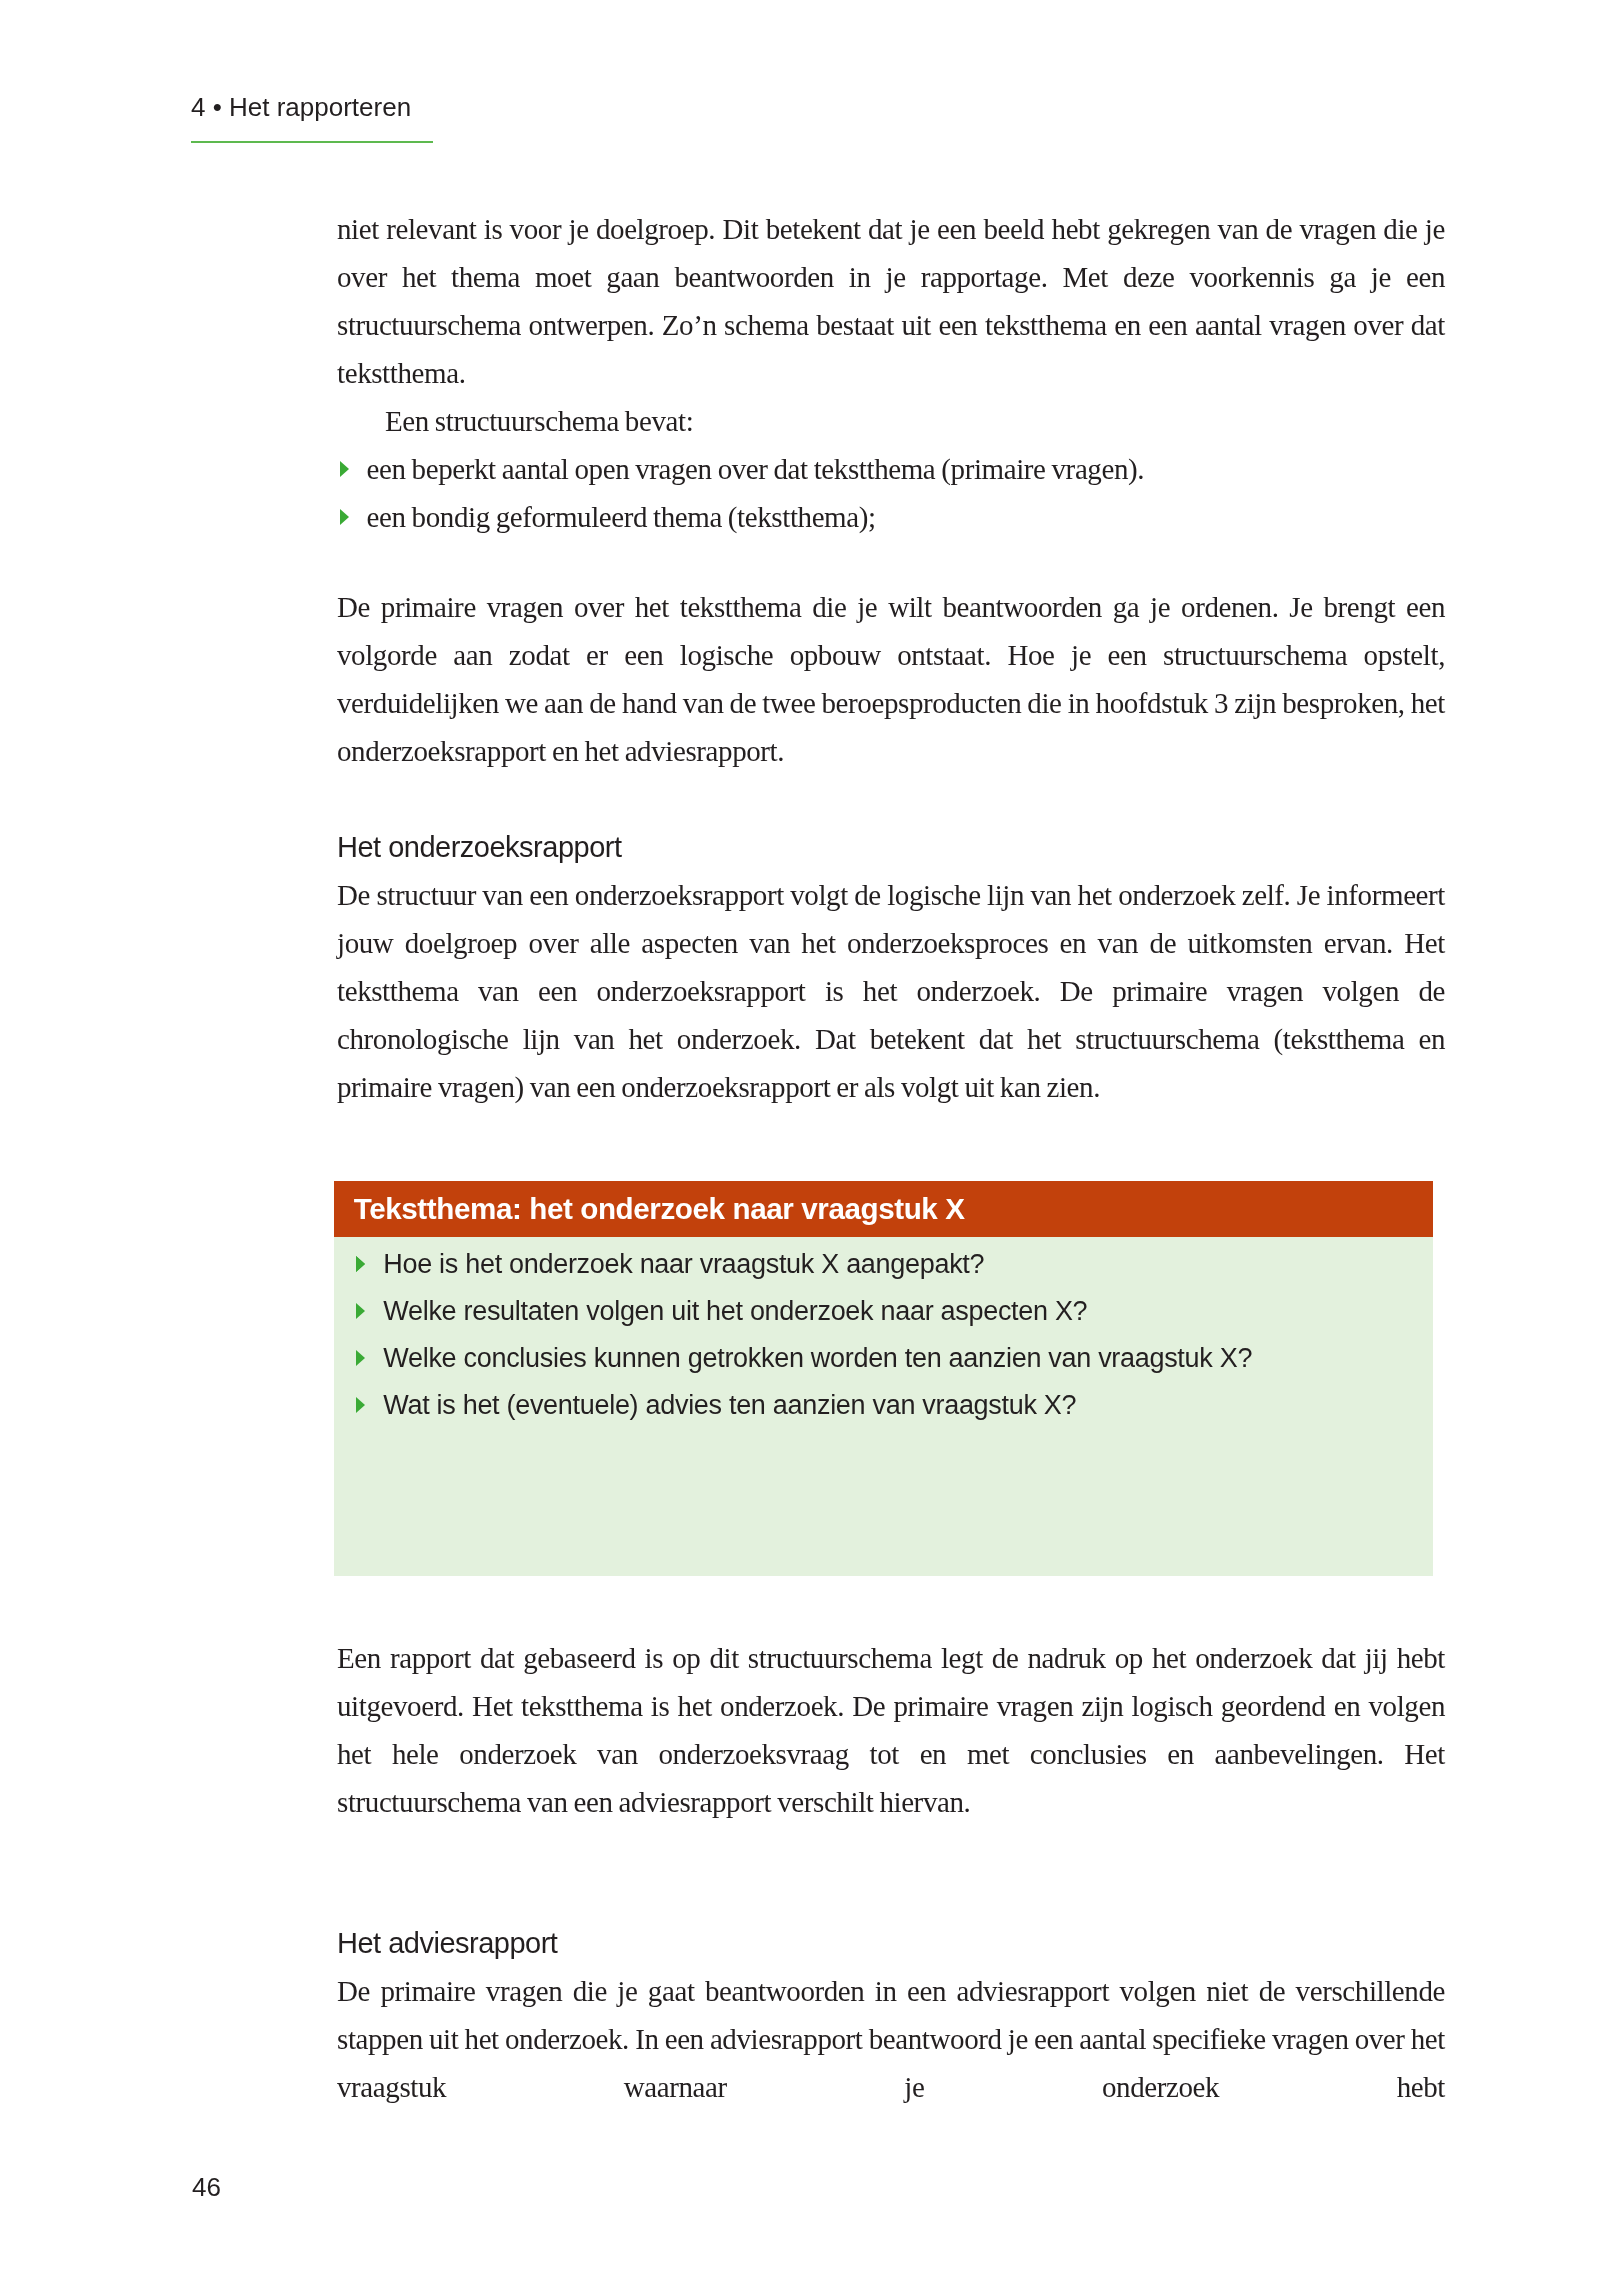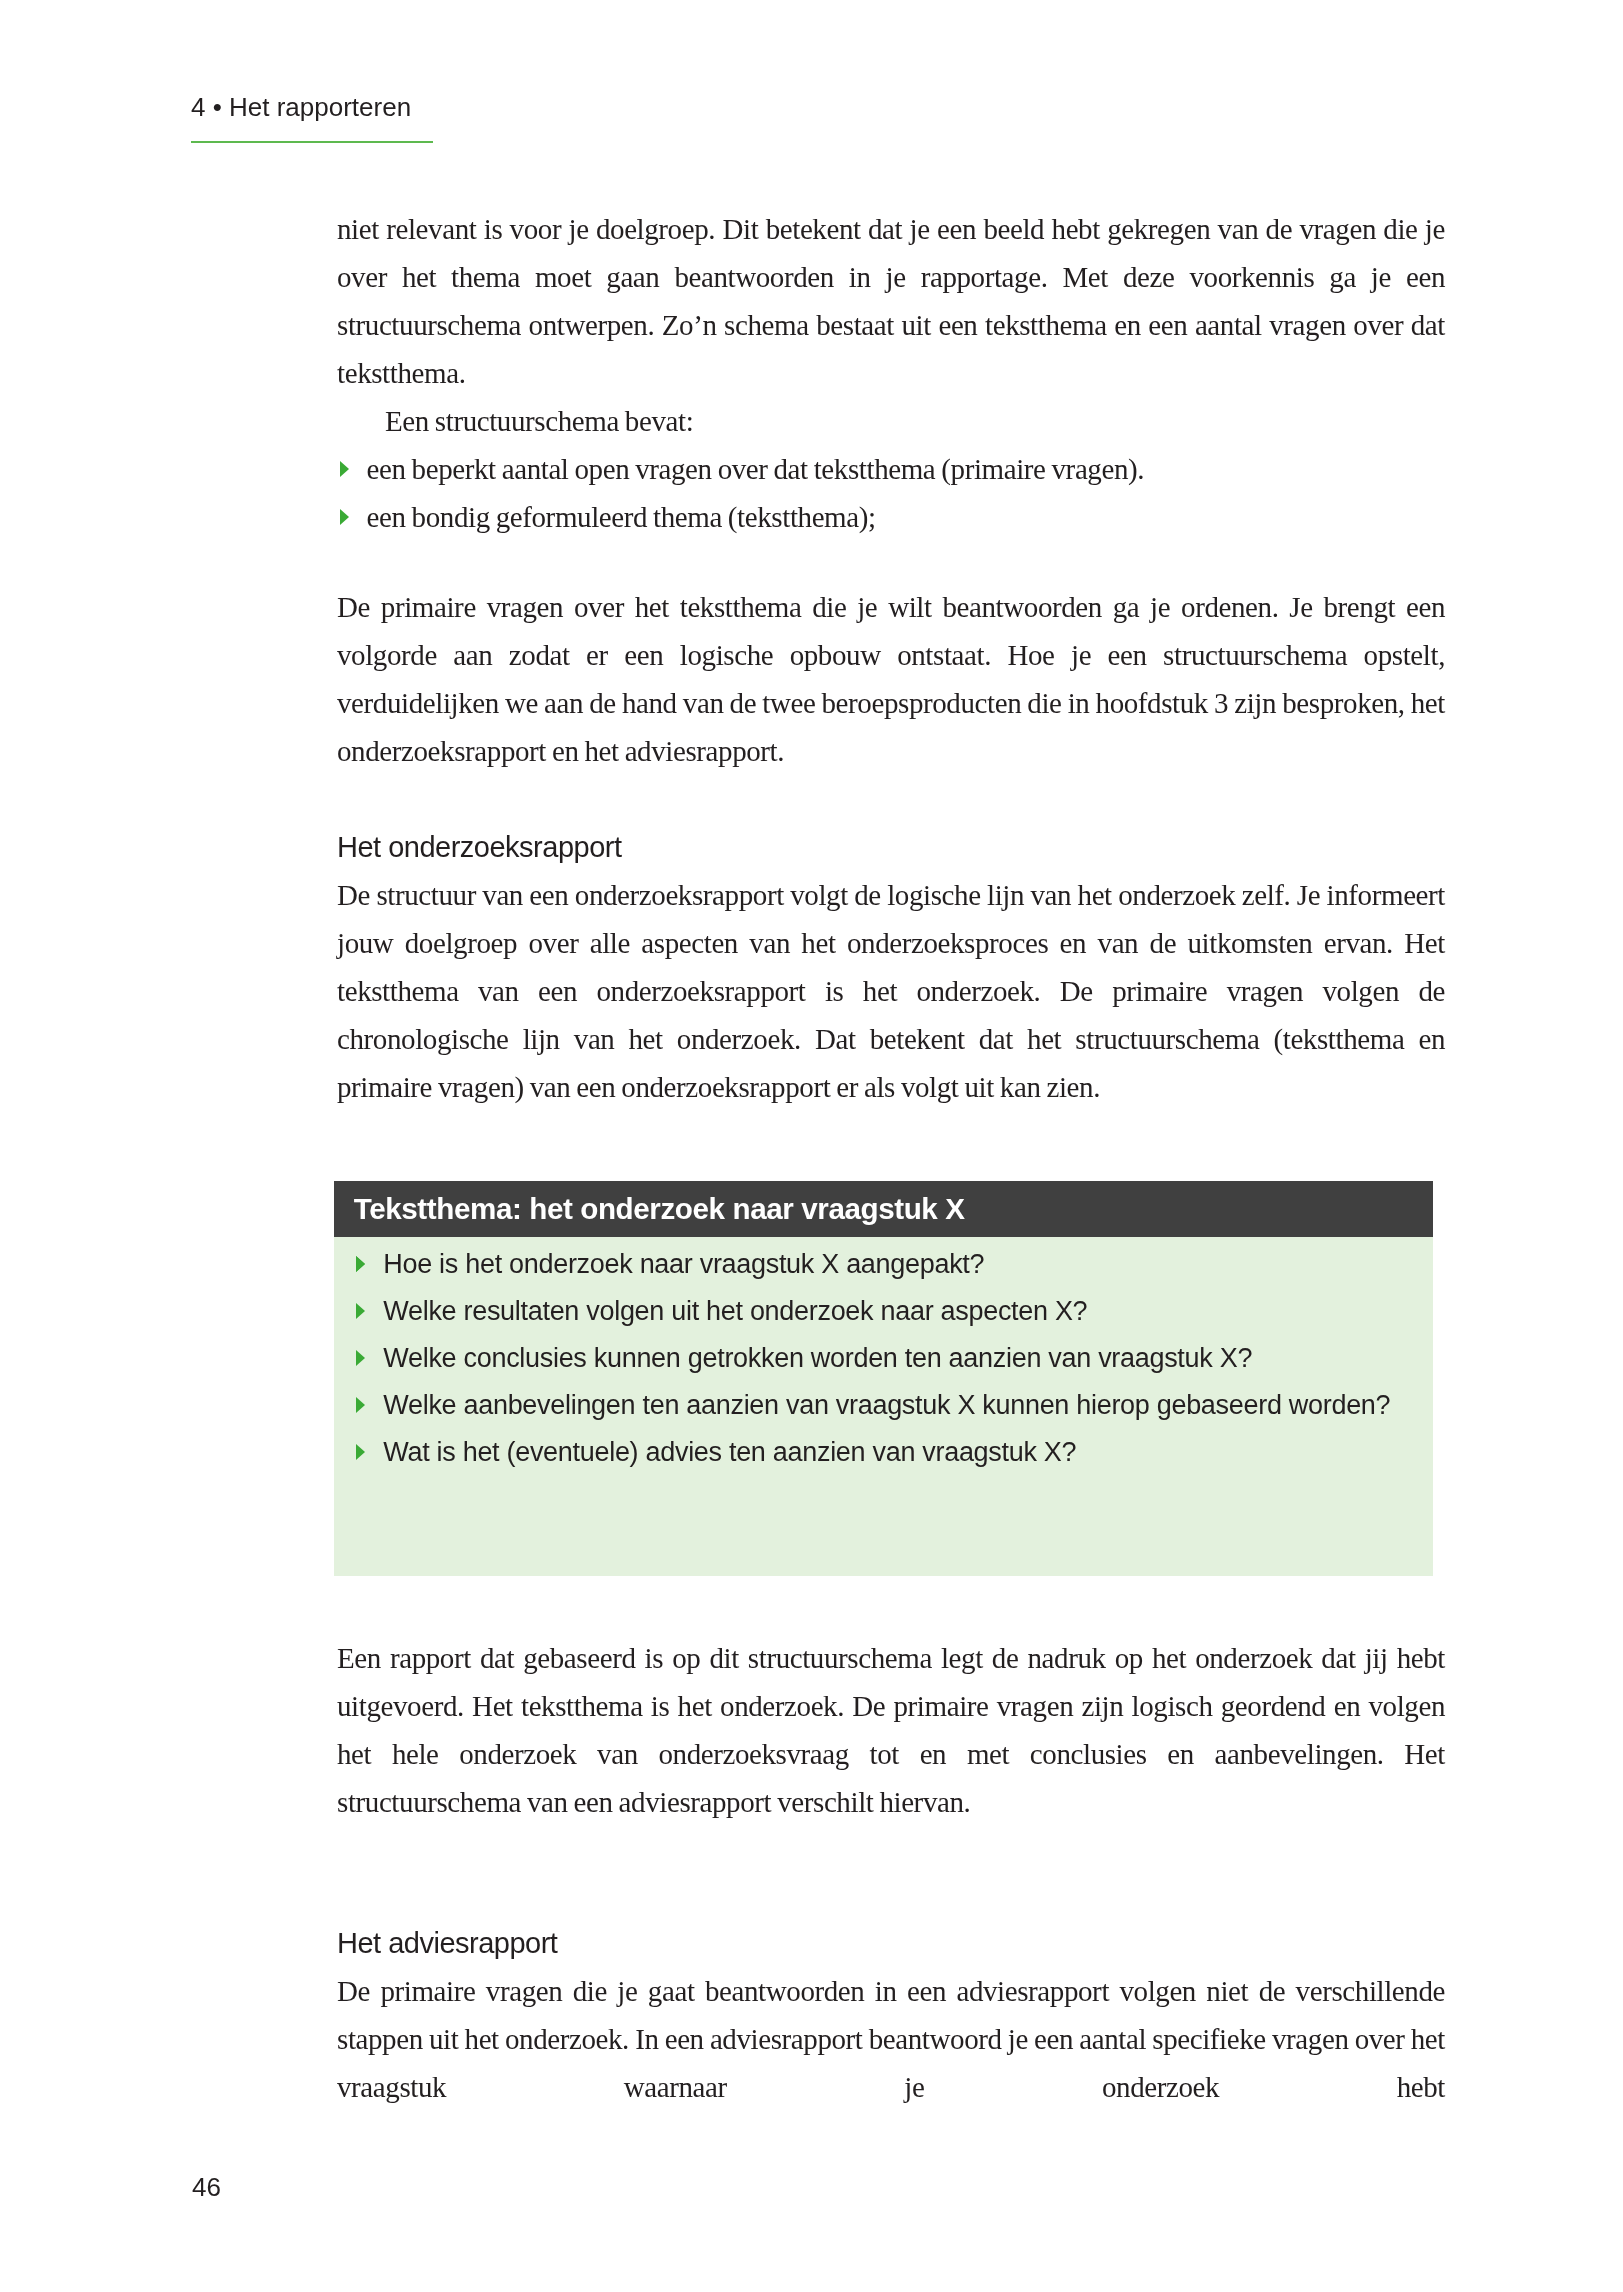--- a/index.html
+++ b/index.html
@@ -41,21 +41,21 @@
   .heading {
     font-size: 29px; line-height: 48px; font-weight: normal;
     letter-spacing: -0.5px;
   }
 
   #schema-box {
     position: absolute; left: 334px; top: 1181px; width: 1099px; height: 395px;
     background: #e3f1dd;
   }
   #schema-header {
-    height: 56px; background: #404040; color: #ffffff;
+    height: 56px; background: #c2410c; color: #ffffff;
     font-size: 29.6px; font-weight: bold; line-height: 56px;
     padding-left: 19.7px; letter-spacing: -0.4px;
   }
   #schema-list { list-style: none; margin: 0; padding: 3.6px 19.7px 0 19.7px; }
   #schema-list li {
     position: relative; padding-left: 29.6px;
     font-size: 27px; line-height: 47px; text-align: justify;
     letter-spacing: -0.3px;
   }
   #schema-list li .tri { top: 23px; }
@@ -96,21 +96,20 @@
   </div>
 </div>
 
 <div id="schema-box" class="sans">
   <div id="schema-header">Tekstthema: het onderzoek naar vraagstuk X</div>
   <ul id="schema-list">
     <li><span class="tri"></span></li>
     <li><span class="tri"></span><span>Hoe is het onderzoek naar vraagstuk X aangepakt?</span></li>
     <li><span class="tri"></span><span>Welke resultaten volgen uit het onderzoek naar aspecten X?</span></li>
     <li><span class="tri"></span><span>Welke conclusies kunnen getrokken worden ten aanzien van vraagstuk X?</span></li>
-    <li style="text-align-last:left;"><span class="tri"></span><span>Welke aanbevelingen ten aanzien van vraagstuk X kunnen hierop gebaseerd worden?</span></li>
     <li><span class="tri"></span><span>Wat is het (eventuele) advies ten aanzien van vraagstuk X?</span></li>
   </ul>
 </div>
 
 <div class="block body-text serif" style="top: 1634px;">
   <p class="last-left">Een rapport dat gebaseerd is op dit structuurschema legt de nadruk op het onderzoek dat jij hebt uitgevoerd. Het tekstthema is het onderzoek. De primaire vragen zijn logisch geordend en volgen het hele onderzoek van onderzoeksvraag tot en met conclusies en aanbevelingen. Het structuurschema van een adviesrapport verschilt hiervan.</p>
 </div>
 
 <div class="block serif" style="top: 1919px;">
   <div class="heading sans">Het adviesrapport</div>

